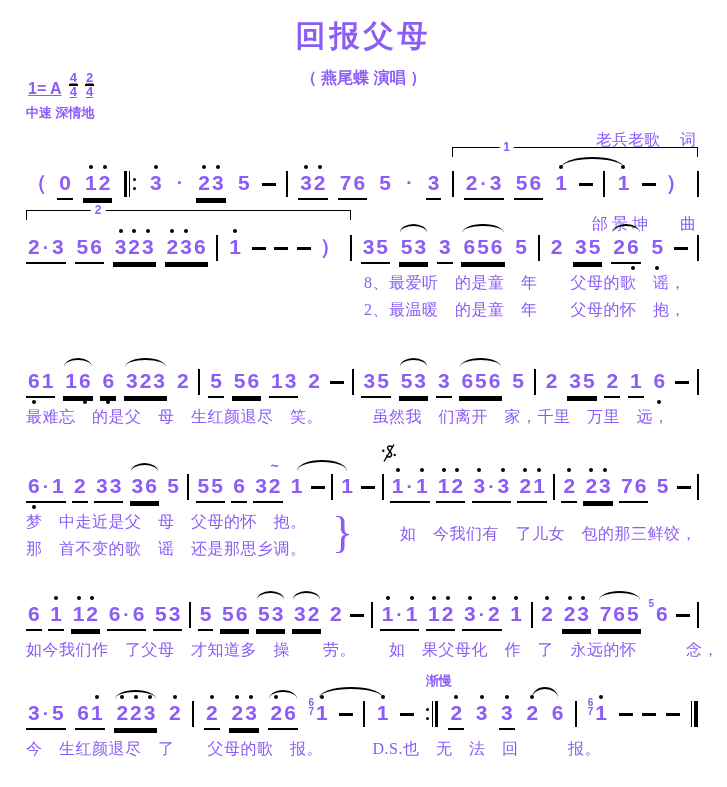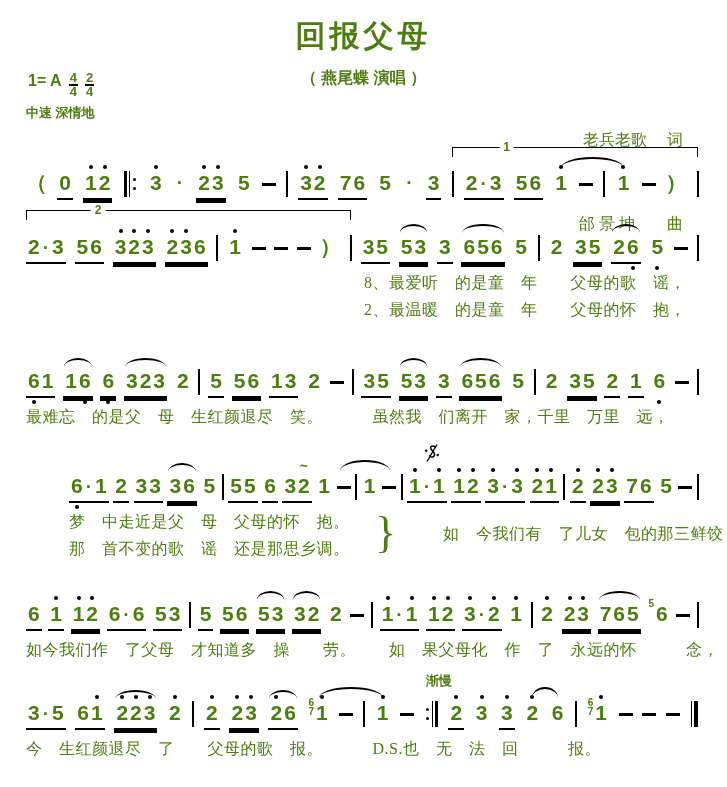--- a/index.html
+++ b/index.html
@@ -1,29 +1,29 @@
 <!DOCTYPE html>
 <html><head>
 <meta charset="utf-8">
 <style>
   html,body{margin:0;padding:0;background:#fff;}
   .page{position:relative;width:727px;height:787px;background:#fff;overflow:hidden;
-        box-sizing:border-box;padding:0 26px;color:#4d7c0f;}
+        box-sizing:border-box;padding:0 26px;color:#8b5cf6;}
   
   .header{position:relative;height:138px;}
   .title{text-align:center;padding-top:16px;font:700 30px "Liberation Sans",sans-serif;letter-spacing:4px;}
   .subtitle{position:absolute;left:50%;transform:translateX(-50%);top:68px;
             font:700 16px "Liberation Sans",sans-serif;white-space:pre;}
   .key-line{position:absolute;left:2px;top:72px;font:700 16px "Liberation Sans",sans-serif;
-            display:flex;align-items:flex-start;}
+            display:flex;align-items:flex-end;text-decoration:underline;}
   .frac{display:inline-flex;flex-direction:column;align-items:center;margin-left:7px;
         font:700 13px "Liberation Sans",sans-serif;line-height:12px;}
   .frac .num{border-bottom:2px solid #000;padding:0 1px;}
   .tempo{position:absolute;left:0;top:104px;font:700 13px "Liberation Sans",sans-serif;white-space:pre;}
-  .credits{position:absolute;right:18px;top:70px;text-align:right;
+  .credits{position:absolute;right:5px;top:70px;text-align:right;
            font:16px "Liberation Serif",serif;line-height:28px;white-space:pre;}
   
   .score{position:relative;}
   .system{position:relative;}
   .notes-row{position:relative;display:flex;justify-content:space-between;align-items:flex-start;
              padding:26px 2px 4px 0;}
   .sys4 .notes-row{padding-top:34px;}
   .sys6 .notes-row{padding-top:30px;}
   .tok{flex:0 0 auto;}
   .grp{display:inline-block;position:relative;height:28px;padding:0 1px;white-space:nowrap;}
@@ -61,21 +61,21 @@
   
   .lyrics{font:16px "Liberation Serif",serif;line-height:25px;white-space:pre;margin-top:2px;
           letter-spacing:0.5px;}
   .sys2 .lyrics{padding-left:338px;}
   .sys4 .lyrics-right{position:absolute;left:374px;top:82px;margin:0;}
   .brace{position:absolute;left:306px;top:70px;font:400 44px "Liberation Serif",serif;line-height:48px;}
   
   .sys1{margin-top:6px;}
   .sys2{margin-top:4px;}
   .sys3{margin-top:20px;}
-  .sys4{margin-top:10px;margin-left:43px;}
+  .sys4{margin-top:10px;}
   .sys5{margin-top:14px;}
   .sys6{margin-top:8px;}
 </style>
 </head>
 <body>
 
 <div class="page">
   <div class="header">
     <div class="title">回报父母</div>
     <div class="subtitle">（ 燕尾蝶 演唱 ）</div>

